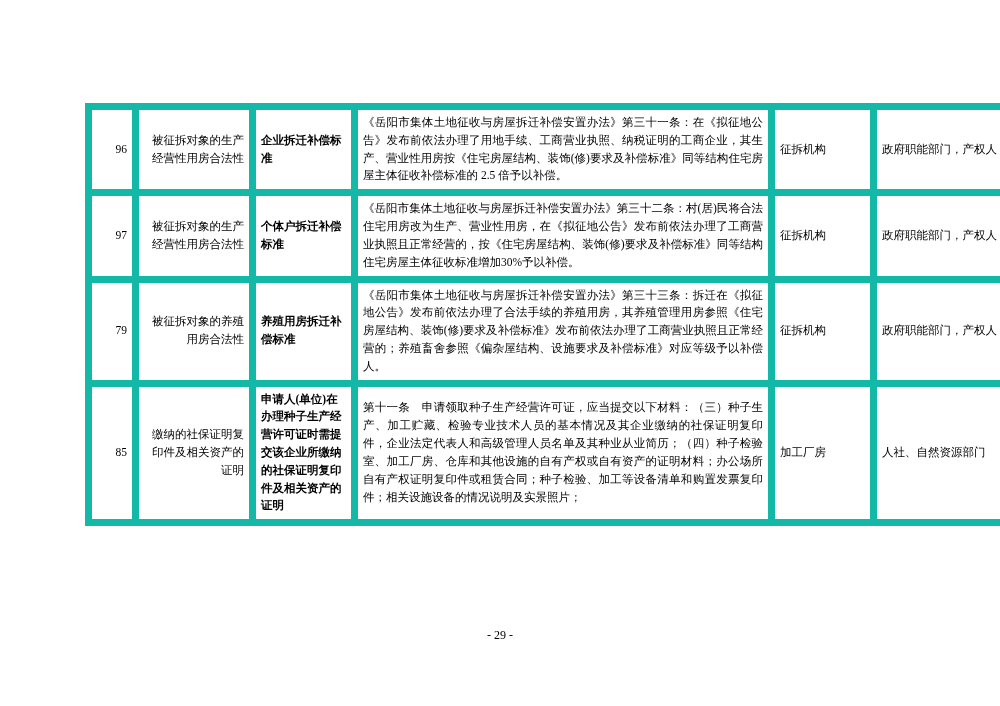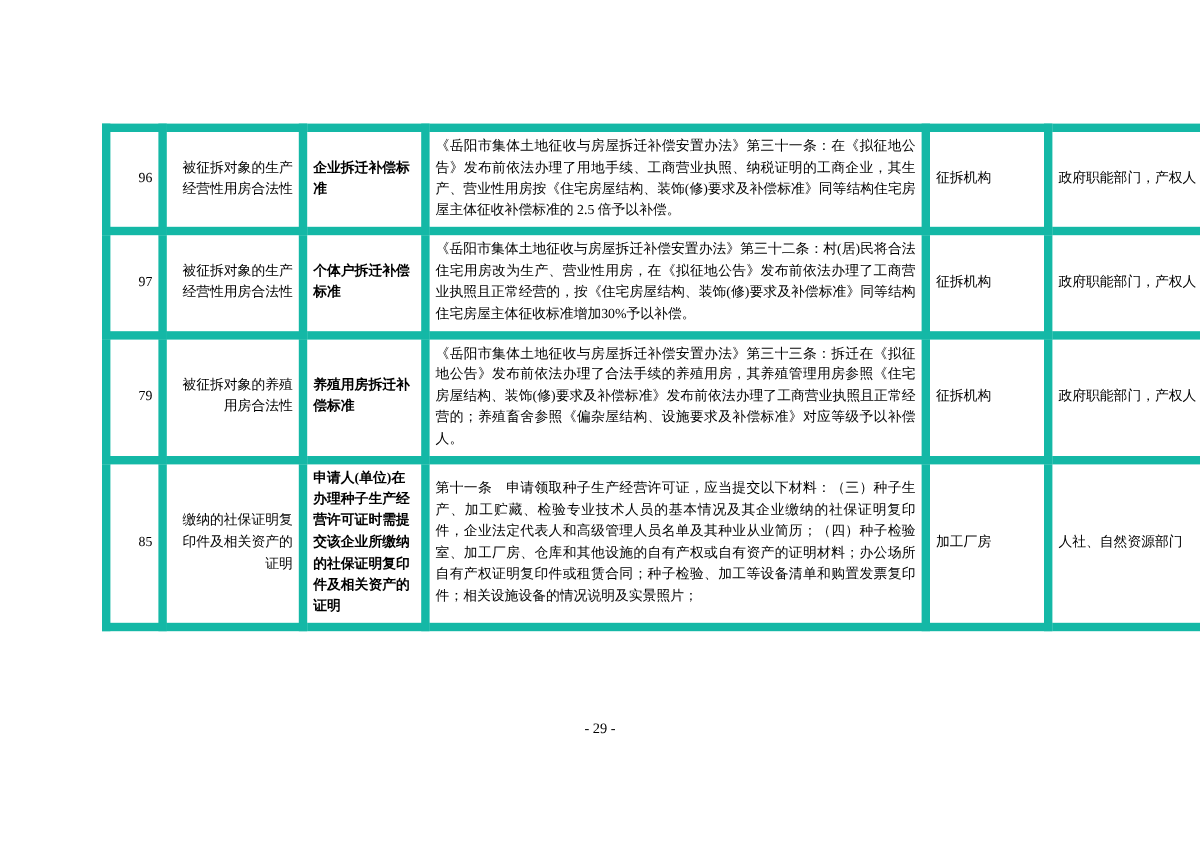--- a/index.html
+++ b/index.html
@@ -79,21 +79,21 @@
   td.c-resp {
     width: 130px;
     font-size: 11.5px;
     vertical-align: middle;
     padding-left: 10px;
   }
   .row-96 td, .row-97 td, .row-98 td { }
   .page-number {
     position: absolute;
     left: 0;
-    top: 600px;
+    top: 628px;
     width: 1000px;
     text-align: center;
     font-size: 12px;
     font-family: "Liberation Serif", "DejaVu Serif", serif;
     color: #000000;
   }
 </style>
 </head>
 <body>
 

